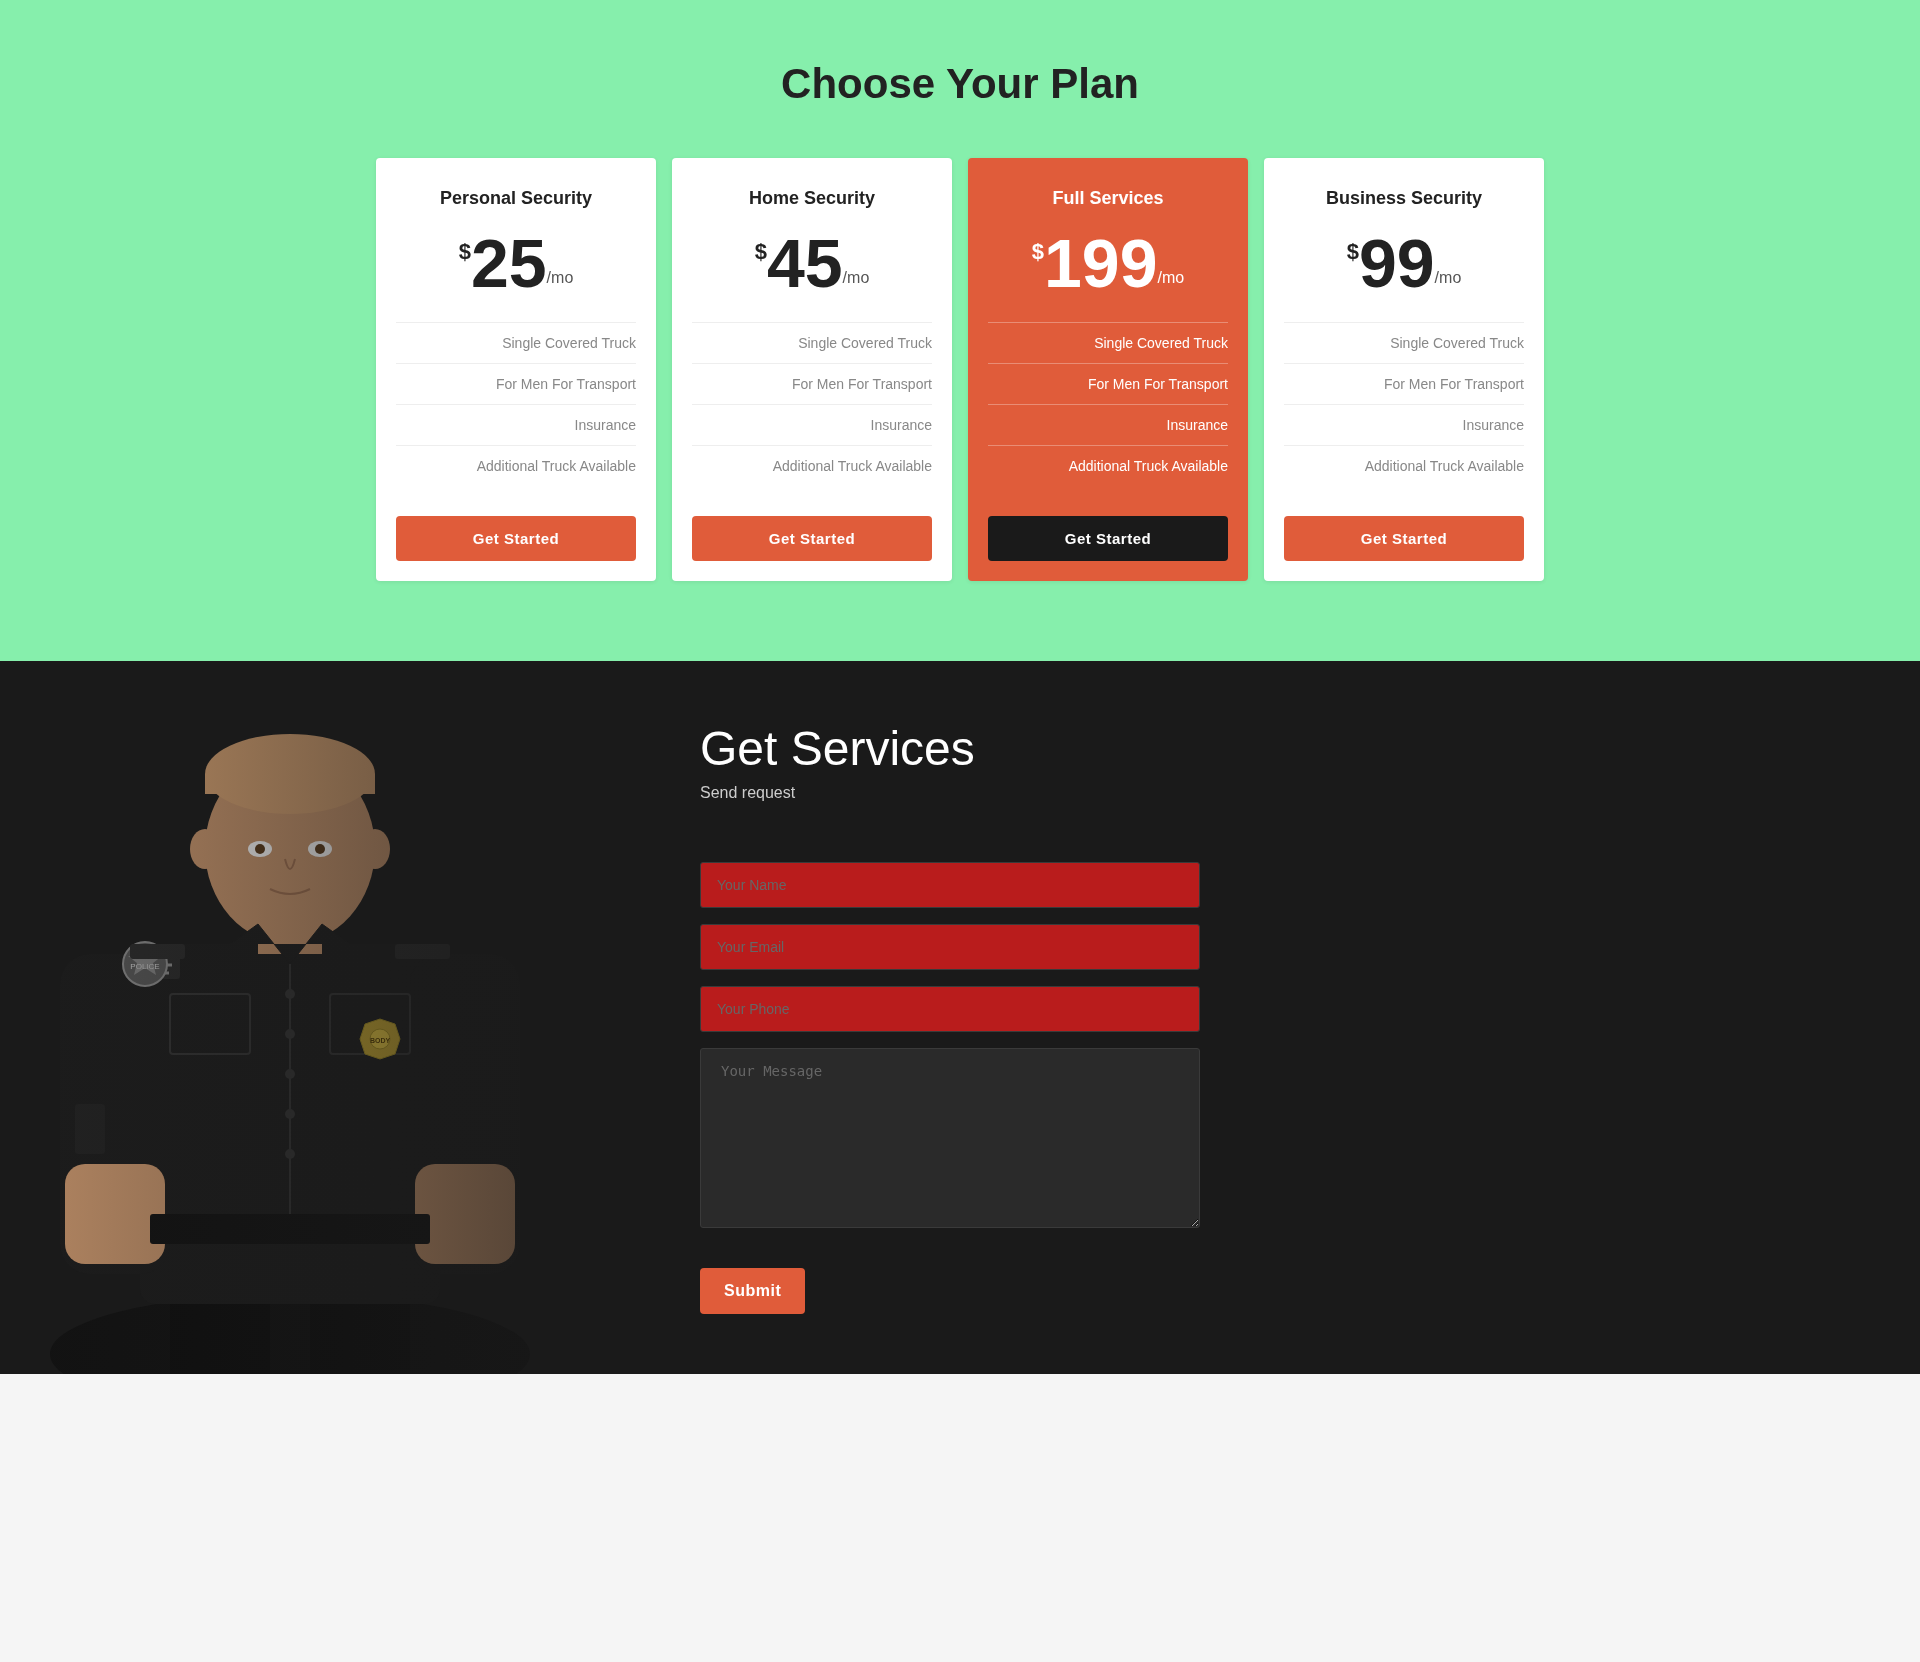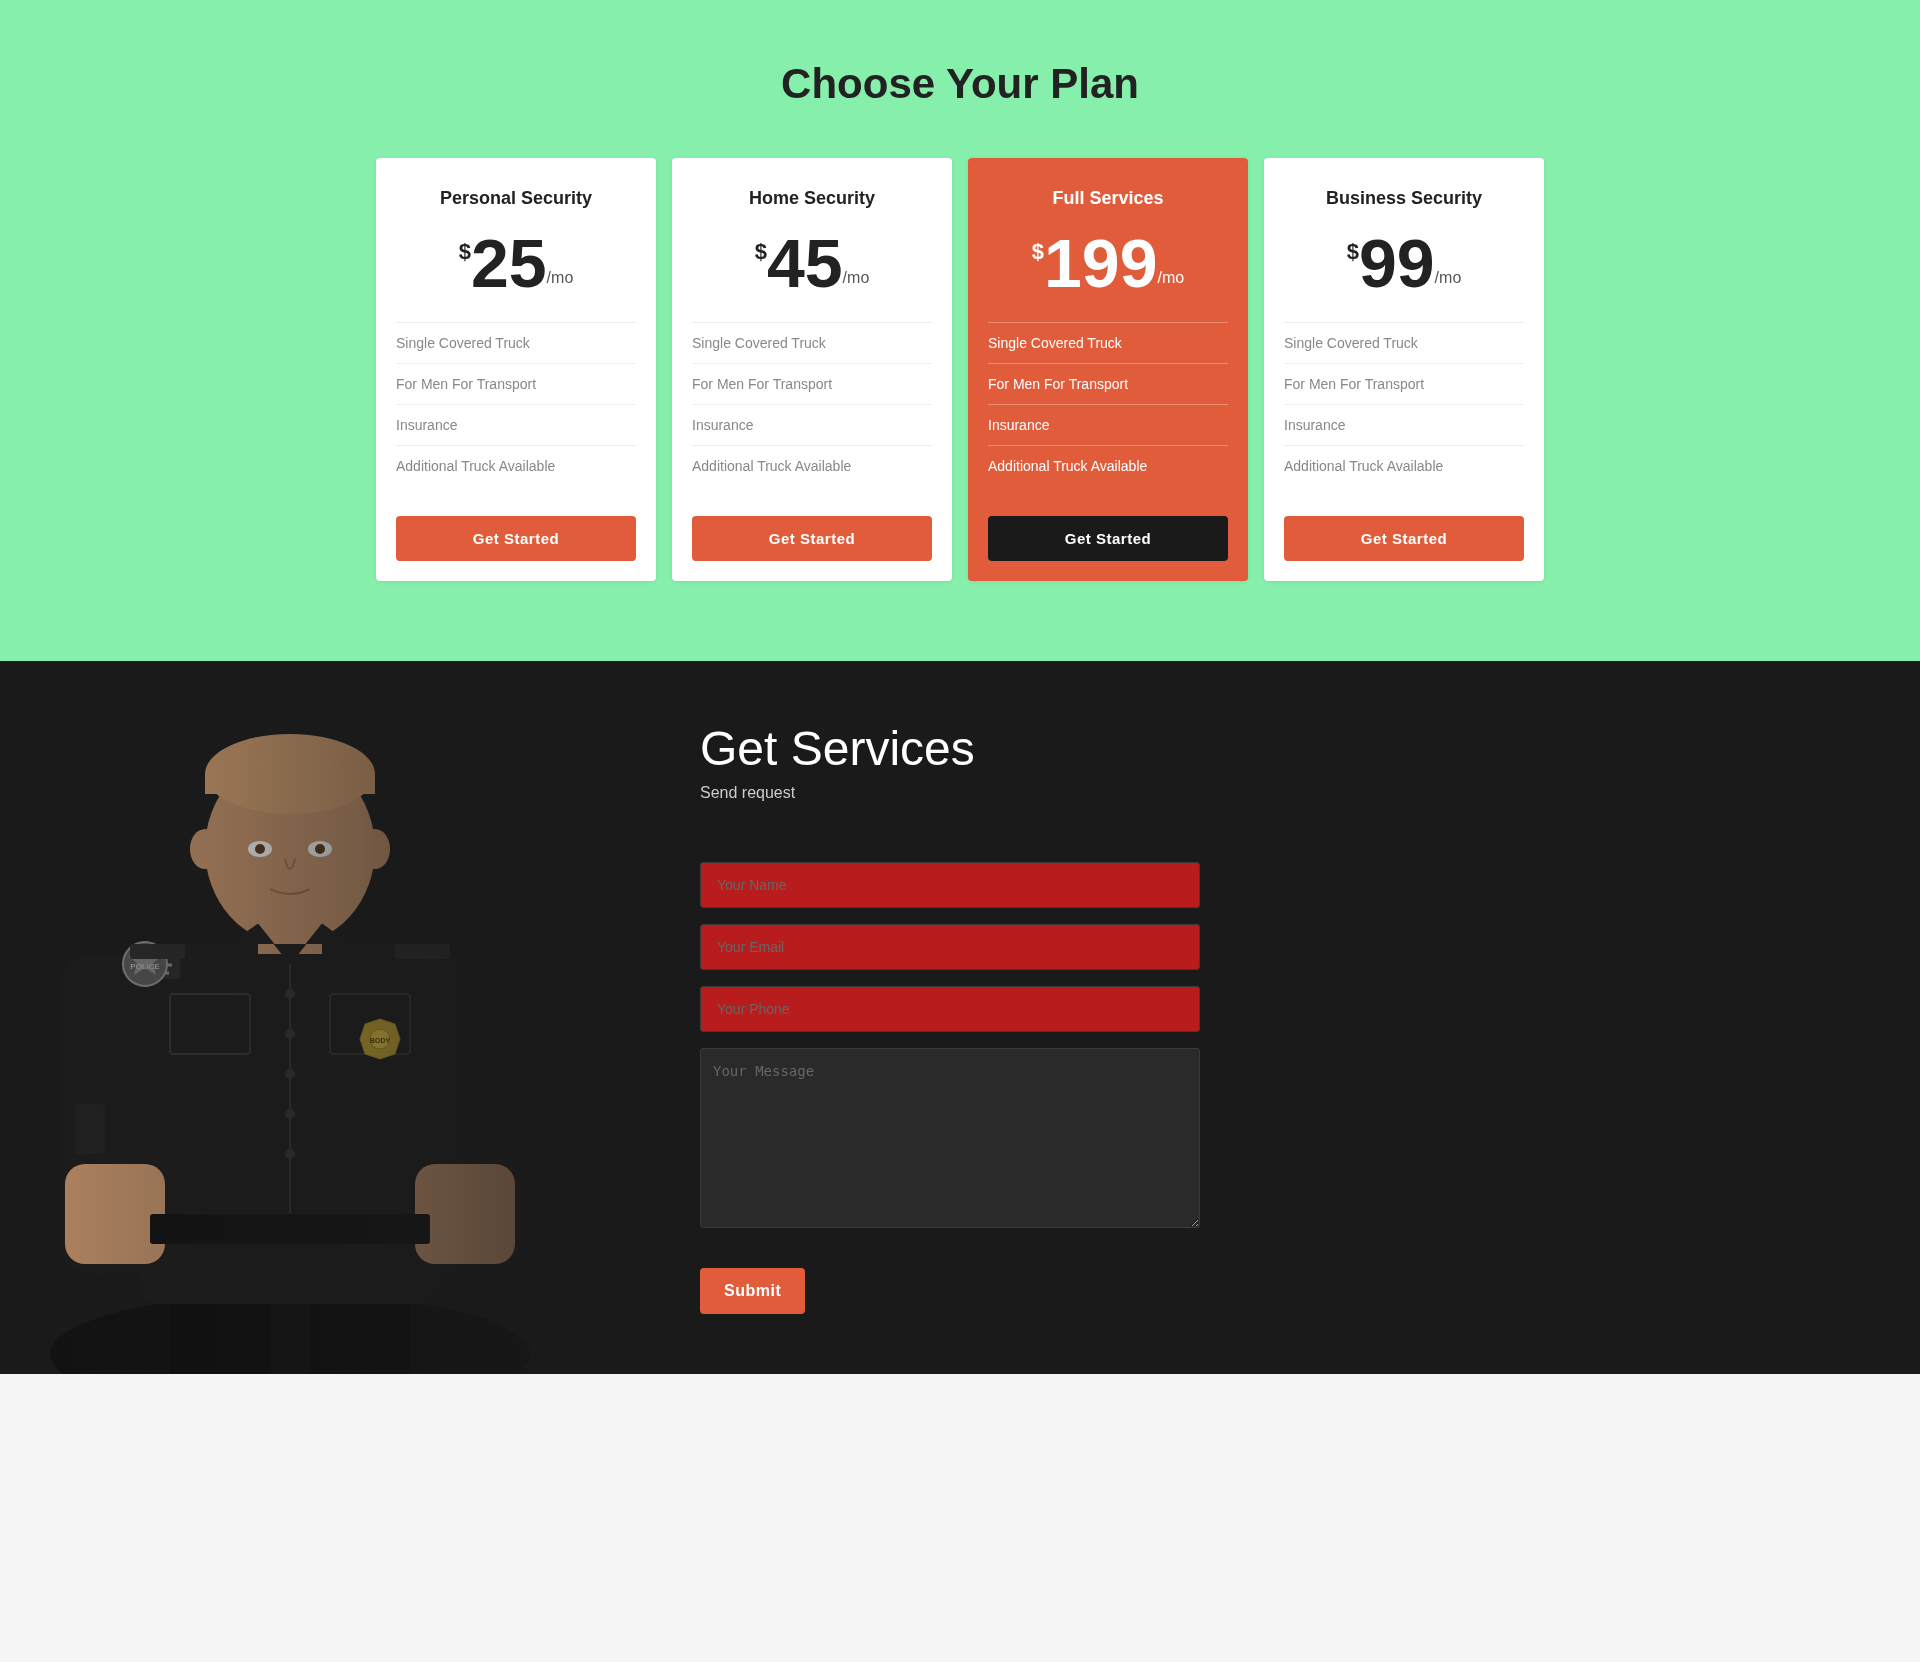--- a/index.html
+++ b/index.html
@@ -92,21 +92,21 @@
 
     .pricing-card.featured .price-dollar,
     .pricing-card.featured .price-amount,
     .pricing-card.featured .price-mo {
       color: #fff;
     }
 
     .features-list {
       list-style: none;
       width: 100%;
-      text-align: left;
+      text-align: right;
       margin-bottom: 30px;
     }
 
     .features-list li {
       font-size: 14px;
       color: #888;
       padding: 12px 0;
       border-top: 1px solid #eee;
     }
 
@@ -183,21 +183,21 @@
     }
 
     .form-input::placeholder {
       color: #666;
     }
 
     .form-textarea {
       width: 500px;
       max-width: 100%;
       height: 180px;
-      padding: 14px 12px;
+      padding: 14px 20px;
       background: #2a2a2a;
       border: 1px solid #3a3a3a;
       border-radius: 3px;
       color: #ccc;
       font-size: 14px;
       outline: none;
       resize: vertical;
     }
 
     .form-textarea::placeholder {

